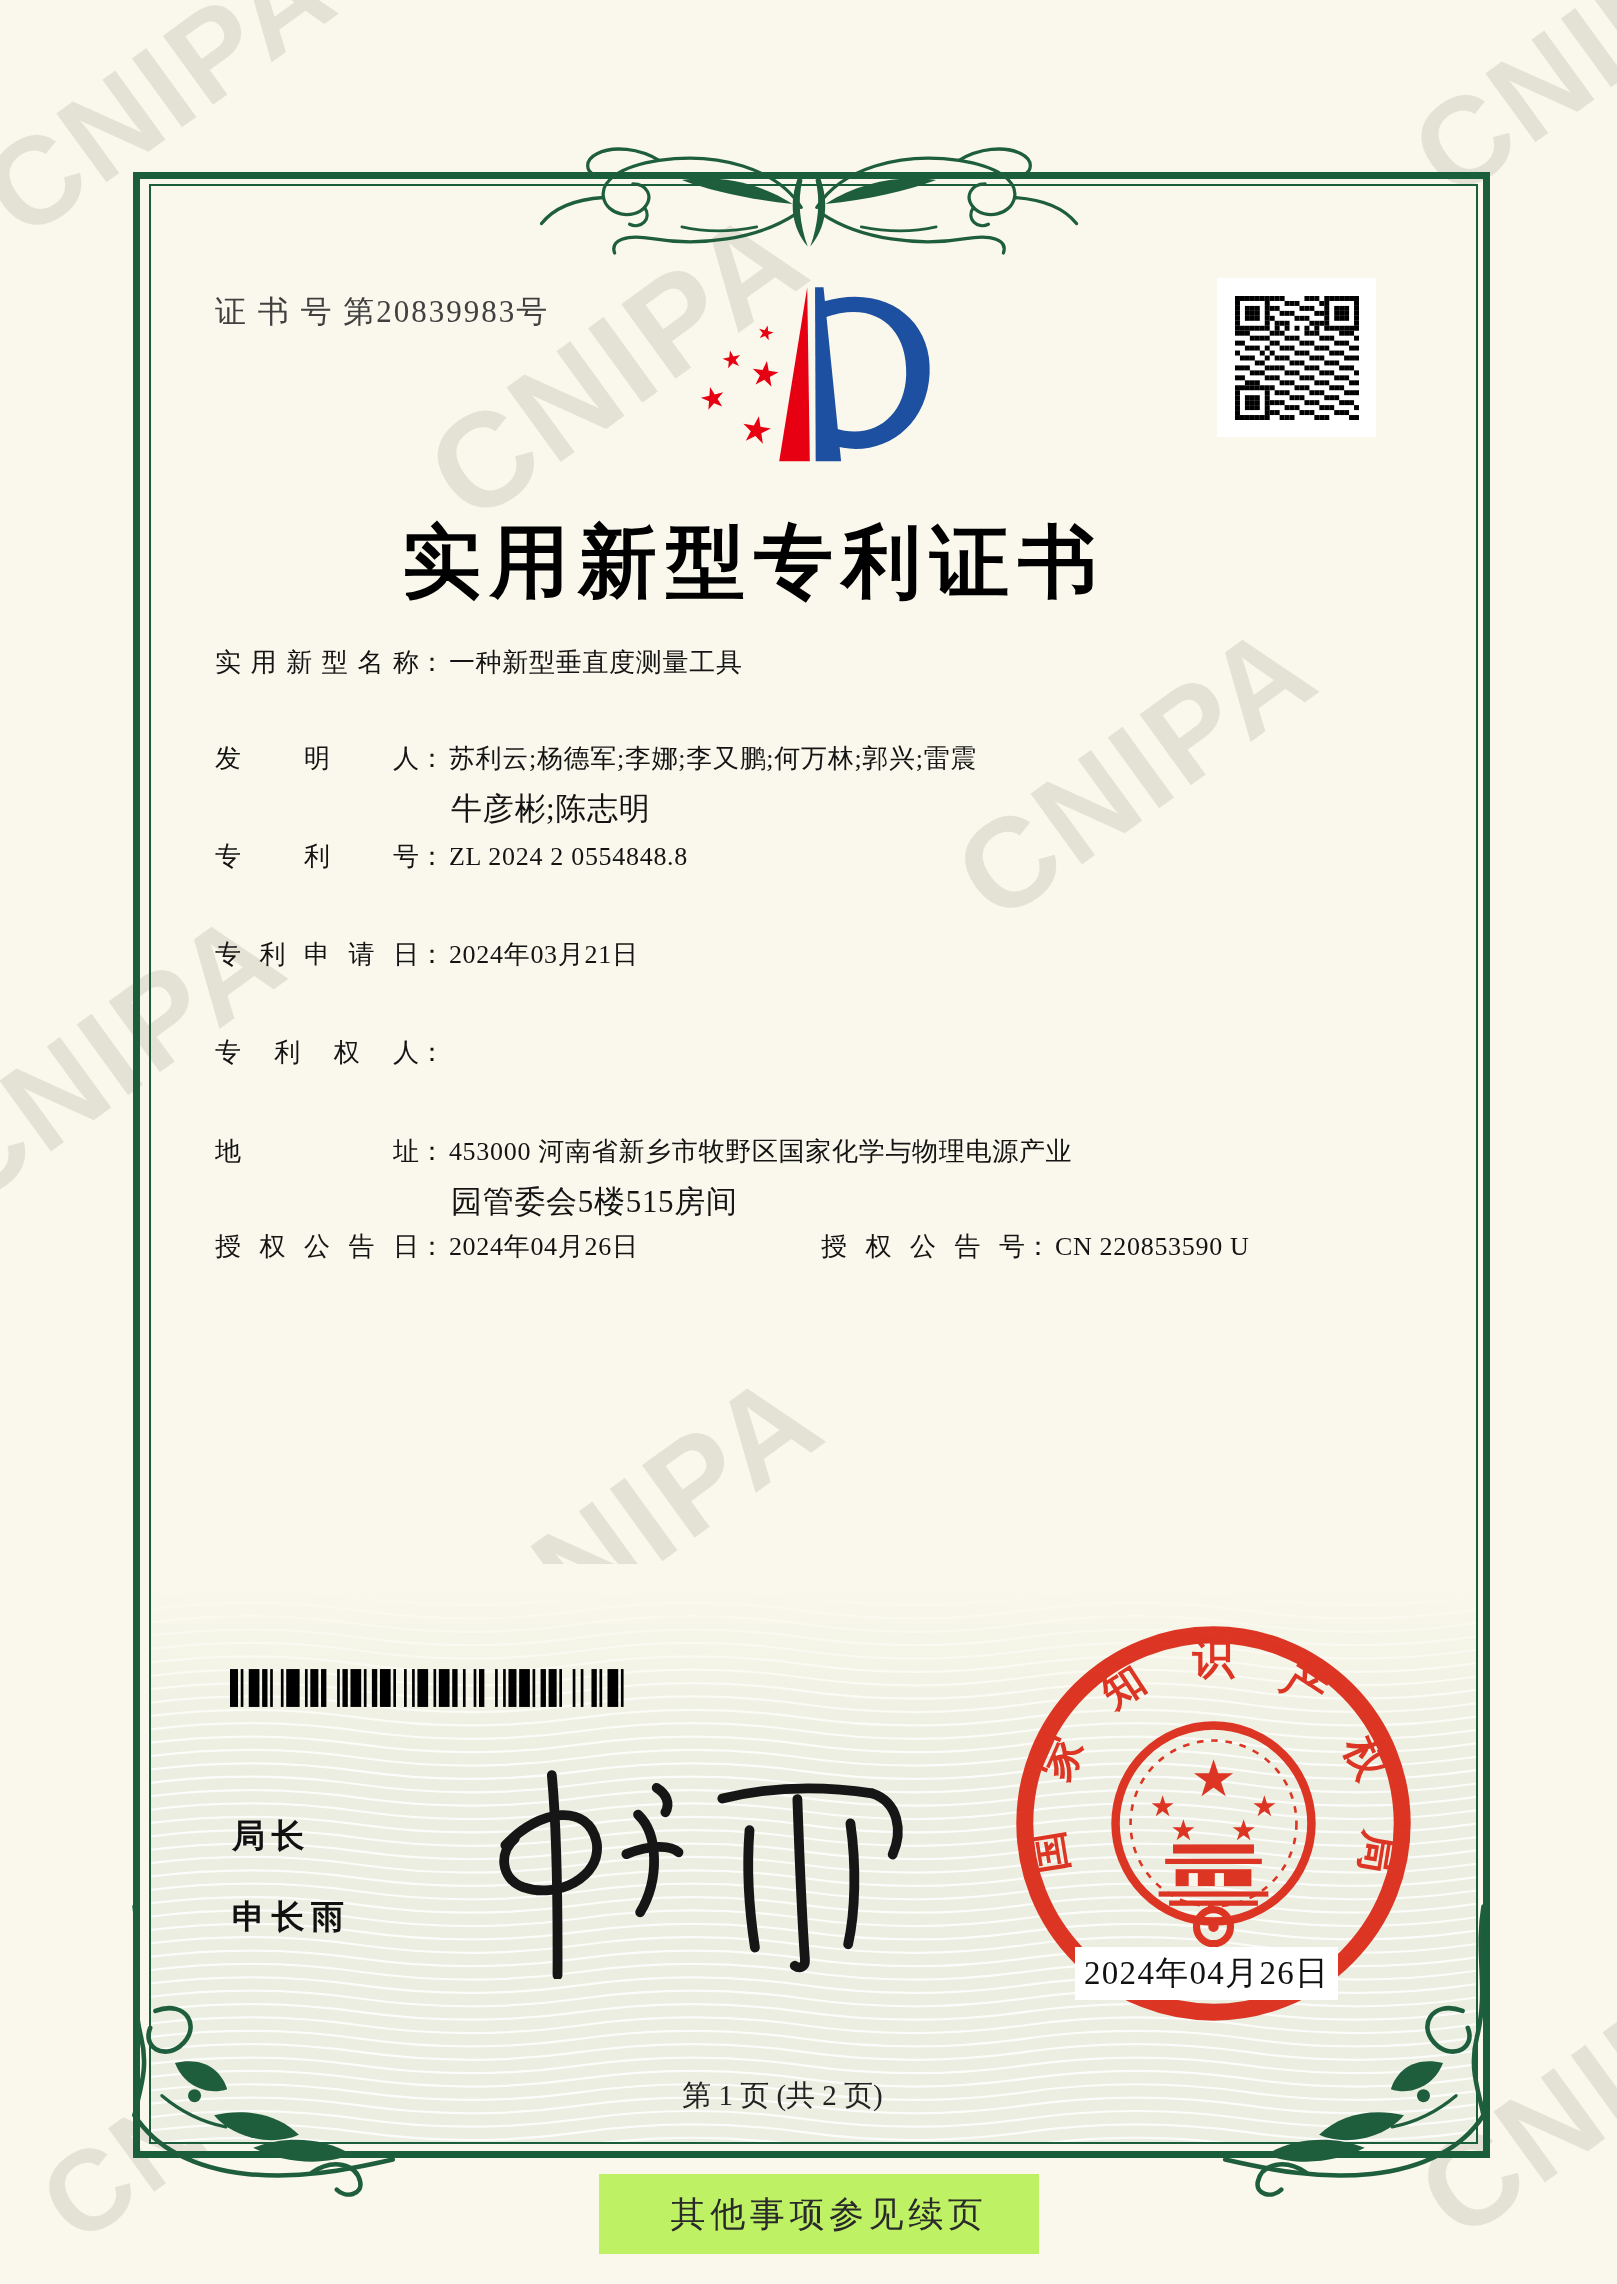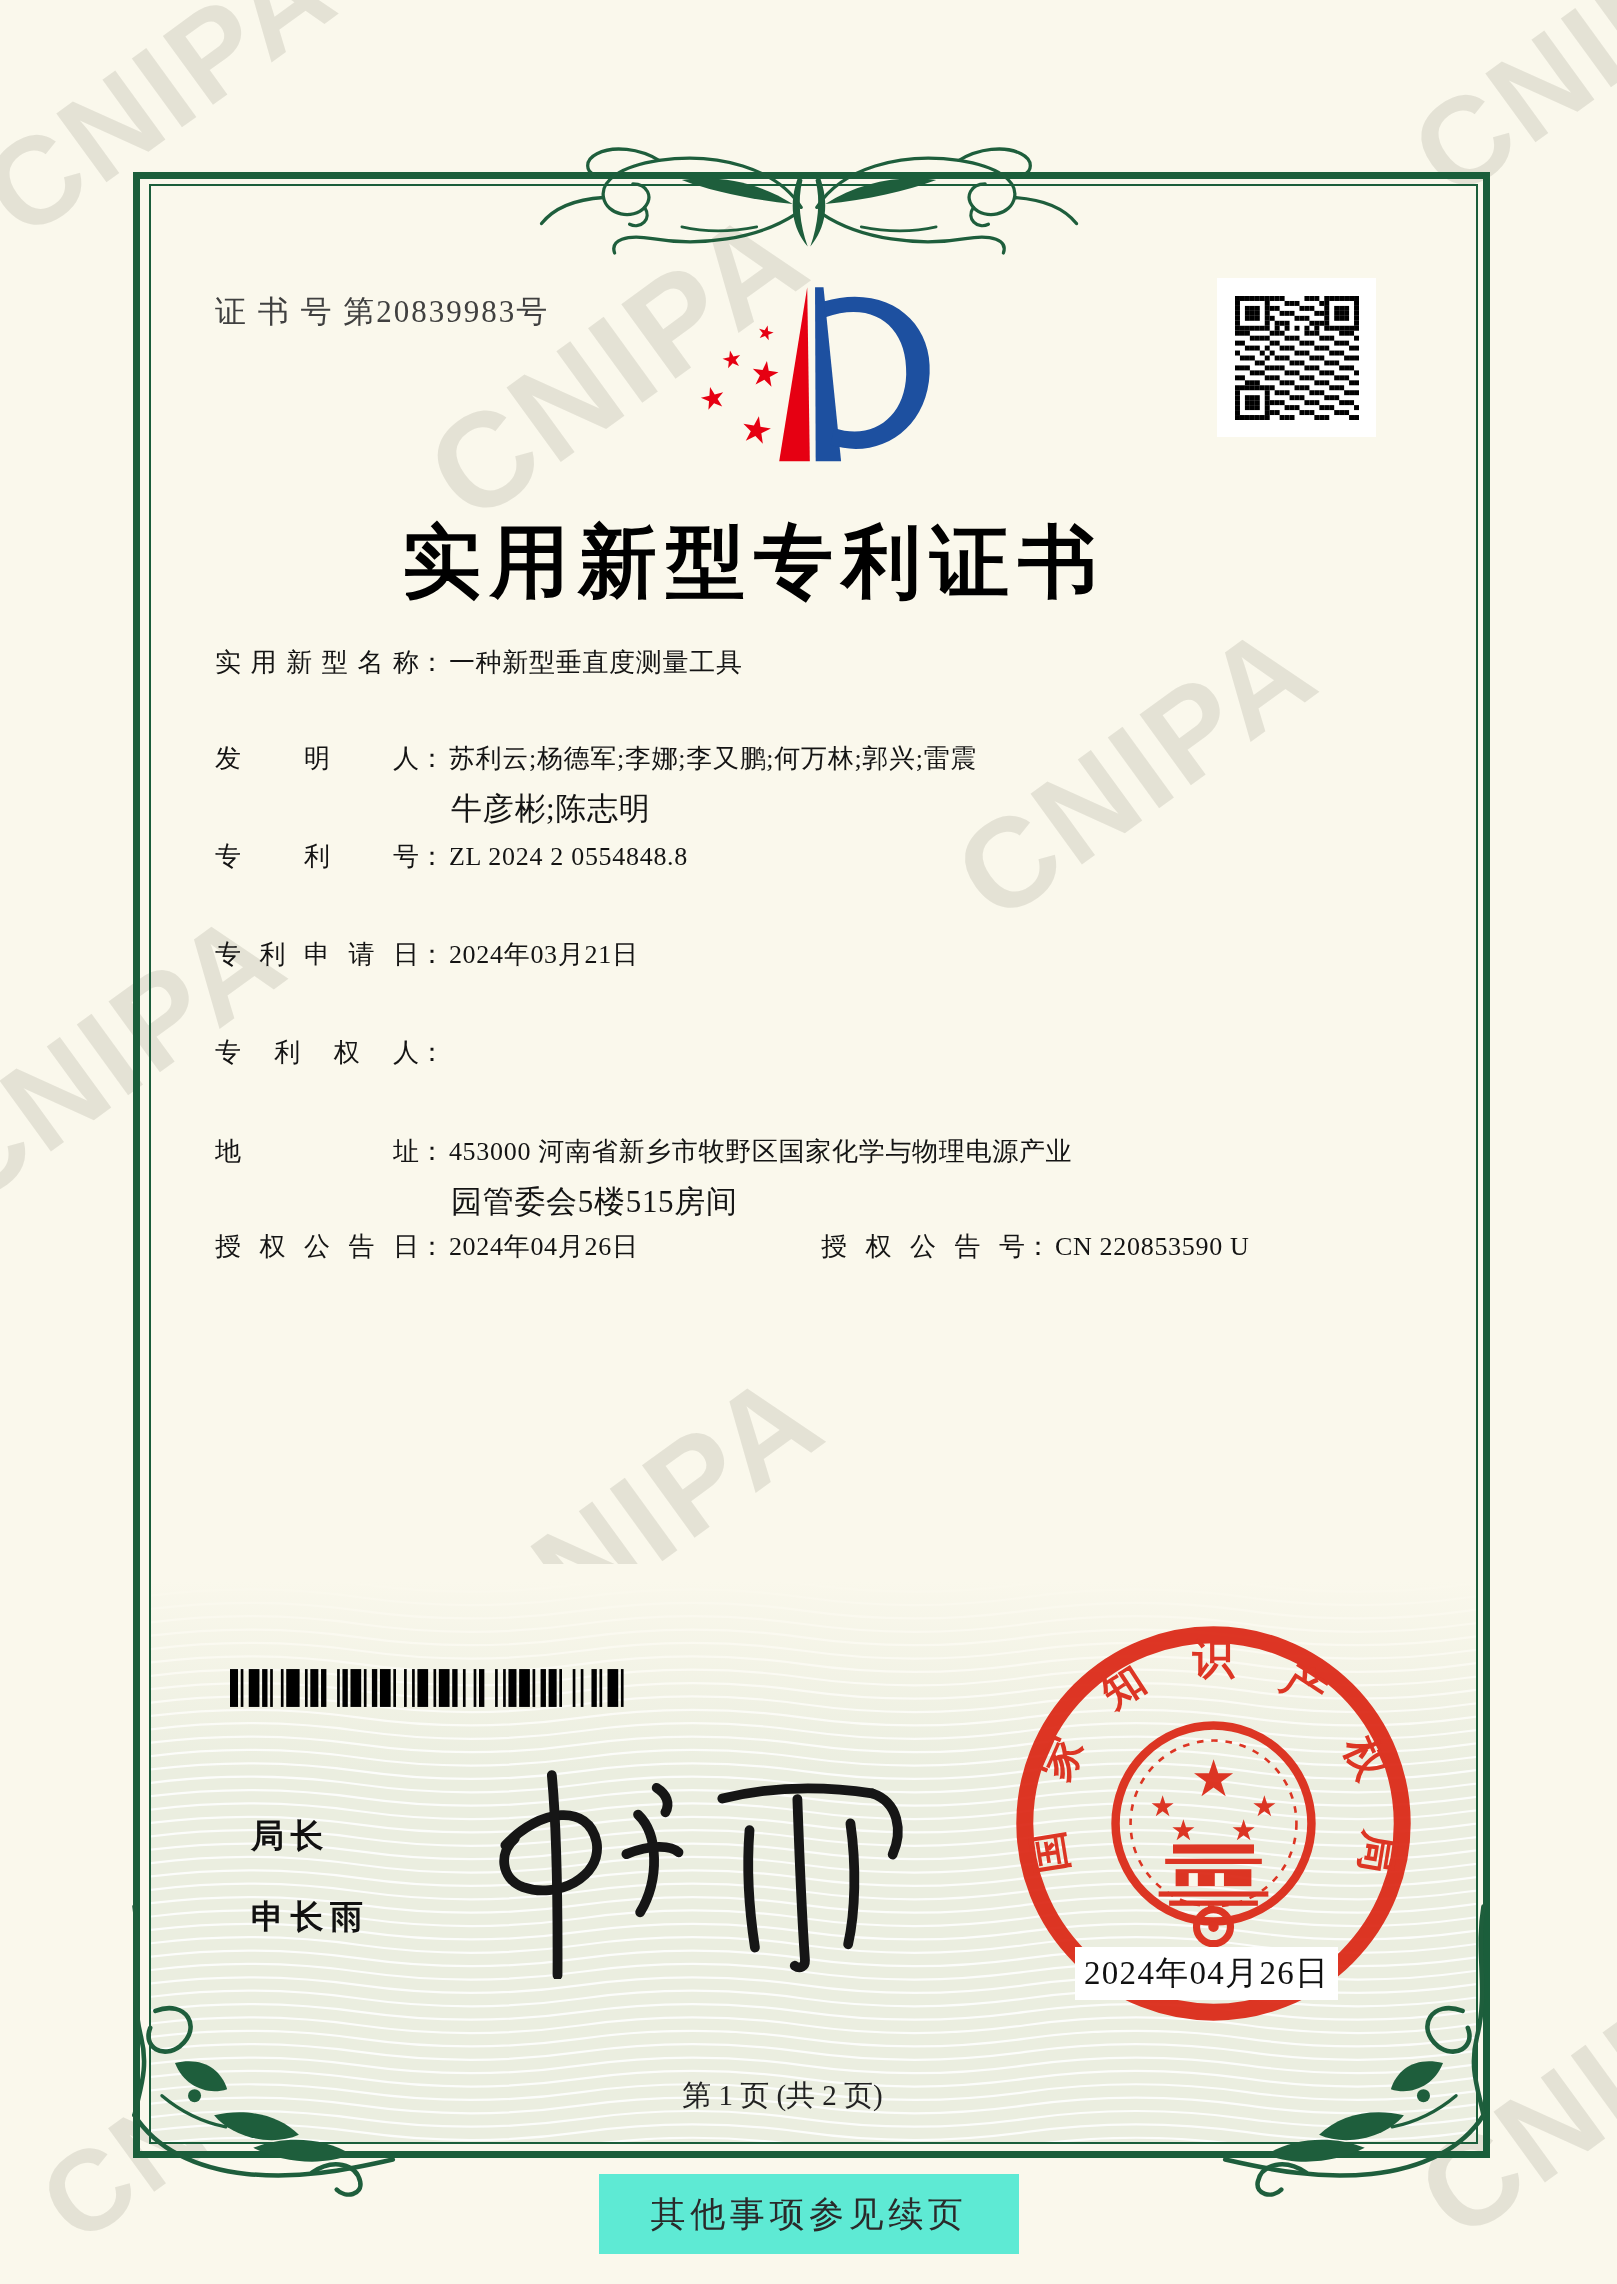--- a/index.html
+++ b/index.html
@@ -25,27 +25,27 @@
          font-size:79px;font-weight:bold;color:#000;letter-spacing:9px;}
   .frow{position:absolute;left:215px;display:flex;align-items:baseline;font-size:26px;color:#141414;}
   .flab{display:inline-block;width:204px;text-align:justify;text-align-last:justify;}
   .fcolon{display:inline-block;margin-right:3.9px;}
   .fval{white-space:nowrap;letter-spacing:0.7px;}
   .fcont{position:absolute;left:451px;font-size:31px;color:#141414;letter-spacing:0.7px;}
   .paras{position:absolute;left:207px;top:1309px;width:1228px;font-size:29px;
          line-height:49px;color:#1b1b1b;letter-spacing:0.7px;}
   .paras p{margin:0;text-indent:60px;}
   .officer{position:absolute;left:232px;font-size:33px;font-weight:bold;color:#111;
-           font-family:"Liberation Sans","DejaVu Sans",sans-serif;letter-spacing:6.5px;margin-left:19px;}
+           font-family:"Liberation Sans","DejaVu Sans",sans-serif;letter-spacing:6.5px;}
   .sealdate{position:absolute;left:1075px;top:1947px;background:#ffffff;padding:3.9px 9px;
             font-size:33px;color:#111;letter-spacing:1.3px;white-space:nowrap;}
   .pagenum{position:absolute;left:665px;top:2076px;width:235px;text-align:center;
            font-size:29px;color:#222;}
-  .noteband{position:absolute;left:599px;top:2174px;width:420px;height:80px;background:#5eead4;
-            display:flex;align-items:center;justify-content:center;}
+  .noteband{position:absolute;left:599px;top:2174px;width:420px;height:80px;background:#bef264;
+            display:flex;align-items:center;justify-content:center;padding-left:20px;}
   .noteband span{font-size:35px;color:#2a2a2a;letter-spacing:4.6px;}
   .qrbox{position:absolute;left:1217px;top:278px;width:159px;height:159px;background:#ffffff;}
   .qrbox svg{position:absolute;left:17.6px;top:17.6px;}
   svg{display:block;}
 </style>
 </head>
 <body>
 
 <div class="page">
 

